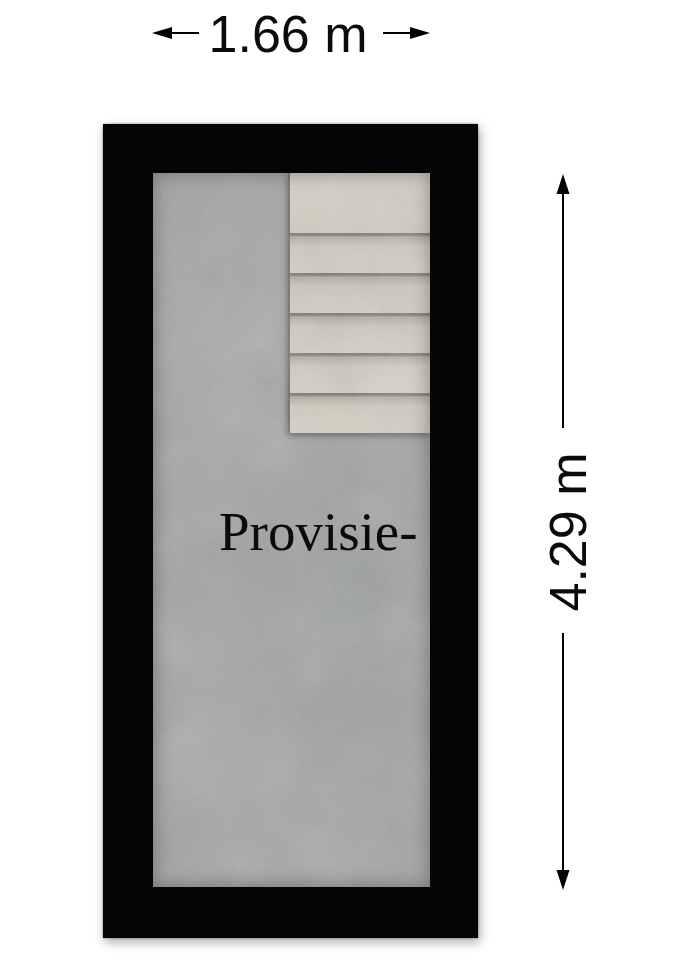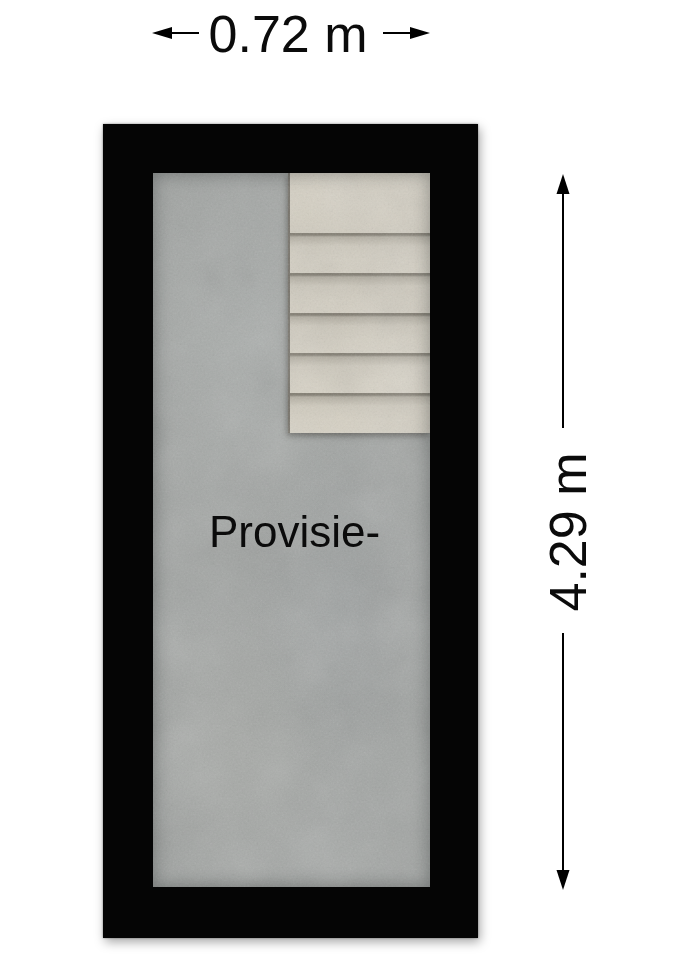--- a/index.html
+++ b/index.html
@@ -97,34 +97,35 @@
       #b3aea1 4px, #cfcabd 13px, var(--stair-tread) 26px, #d7d2c5 100%);
   }
   .step.step-first{
     height:60px;
     background:linear-gradient(180deg, #d7d2c5 0%, var(--stair-tread) 60%, #d2cdc0 100%);
   }
 
   
   .room-label{
     position:absolute;
-    left:56px;top:334px;
-    font-size:44px;
+    left:66px;top:334px;
+    font-size:55px;
     line-height:49px;
     color:var(--text);
     z-index:5;
     white-space:nowrap;
+    font-family:Liberation Serif, serif;
   }
 </style>
 </head>
 <body>
 
 <div class="canvas">
 
-  <div class="dim-label top">0.72 m</div>
+  <div class="dim-label top">1.66 m</div>
 
   <div class="dim-label side">4.29 m</div>
 
   <svg class="arrows" viewBox="0 0 679 960" xmlns="http://www.w3.org/2000/svg">
     <g>
       <line x1="199" y1="33" x2="170" y2="33"></line>
       <polygon points="152,33 172,27 172,39"></polygon>
     </g>
     <g>
       <line x1="383" y1="33" x2="412" y2="33"></line>

